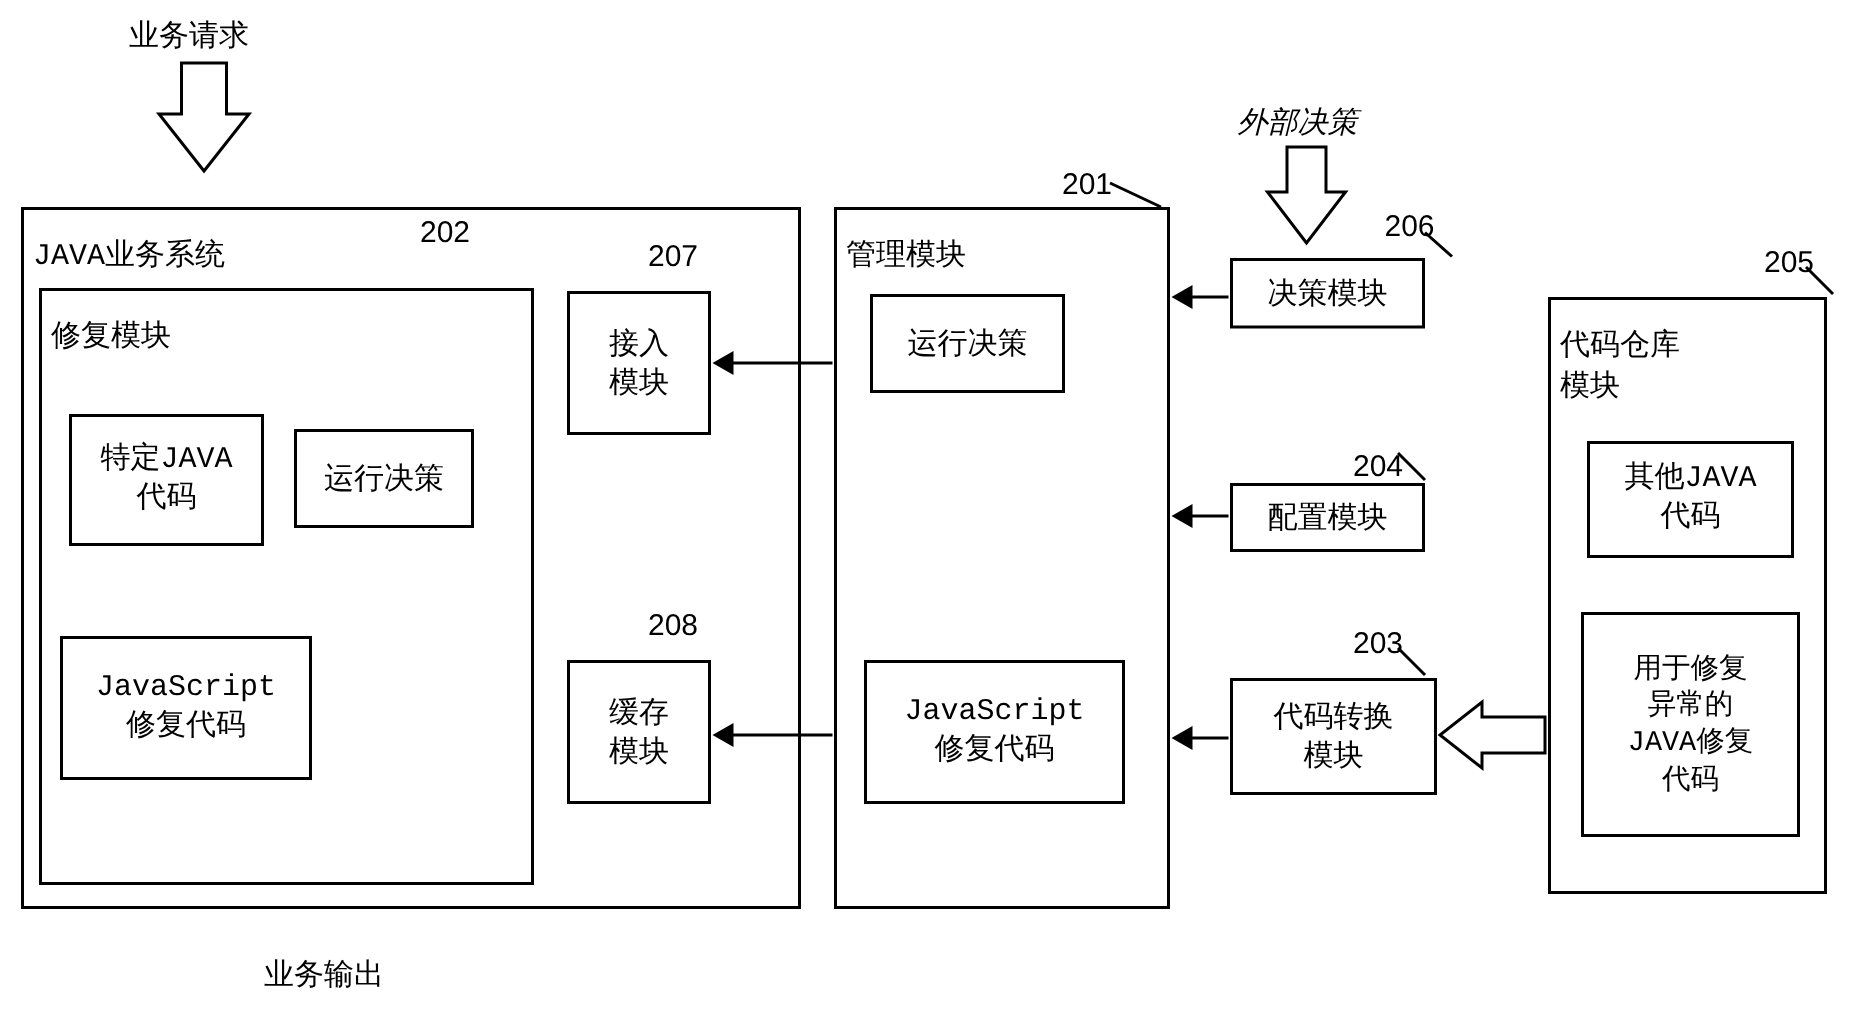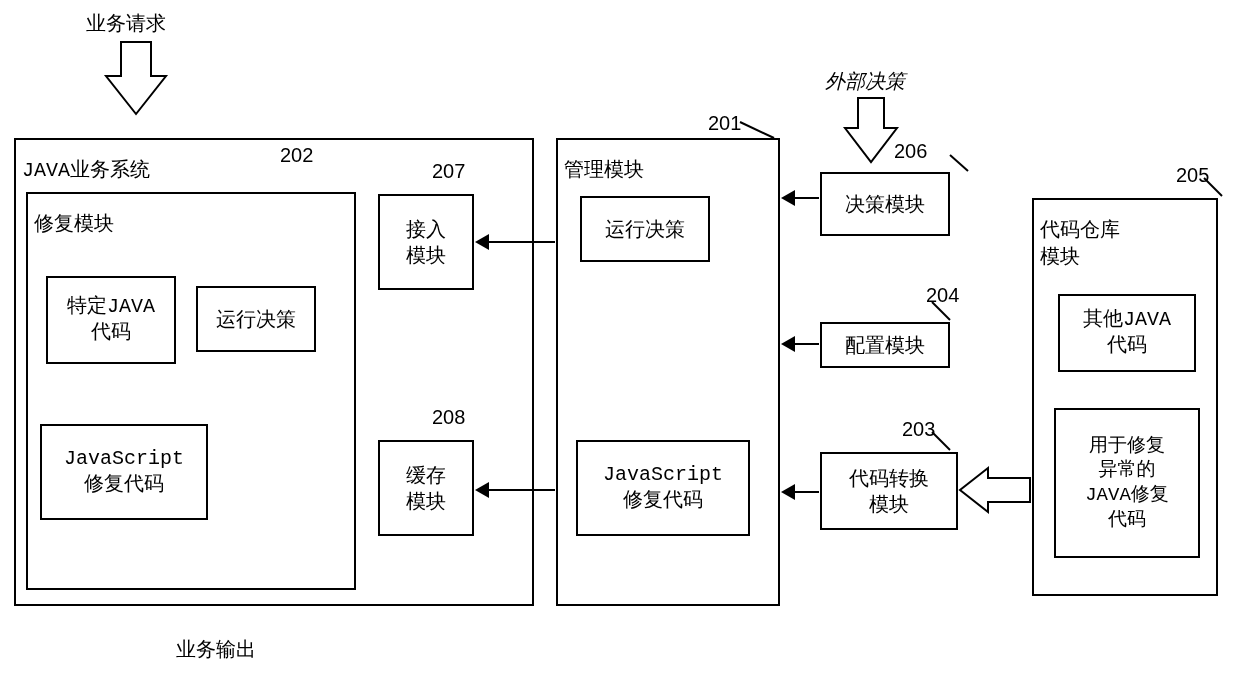--- a/index.html
+++ b/index.html
@@ -85,27 +85,27 @@
 </div>
 <svg class="arrow" style="left:740px; top:122px; width:36px; height:18px;">
   <line x1="0" y1="0" x2="34" y2="16" stroke="#000" stroke-width="2"></line>
 </svg>
 
 <div class="box center-text" style="left:580px; top:196px; width:130px; height:66px;">运行决策</div>
 
 <div class="box center-text monoish" style="left:576px; top:440px; width:174px; height:96px; white-space: pre-line;">JavaScript
 修复代码</div>
 
-<div class="num" style="left:894px; top:140px;">206</div>
-<div class="box center-text" style="left:820px; top:172px; width:130px; height:64px;">决策模块</div>
+<div class="num" style="left:923px; top:140px;">206</div>
+<div class="box center-text" style="left:820px; top:172px; width:130px; height:47px;">决策模块</div>
 <svg class="arrow" style="left:950px; top:155px; width:20px; height:18px;">
   <line x1="0" y1="0" x2="18" y2="16" stroke="#000" stroke-width="2"></line>
 </svg>
 
-<div class="num" style="left:902px; top:284px;margin-left:24px;">204</div>
+<div class="num" style="left:902px; top:300px;">204</div>
 <div class="box center-text" style="left:820px; top:322px; width:130px; height:46px;">配置模块</div>
 <svg class="arrow" style="left:932px; top:302px; width:20px; height:20px;">
   <line x1="0" y1="0" x2="18" y2="18" stroke="#000" stroke-width="2"></line>
 </svg>
 
 <div class="num" style="left:902px; top:418px;">203</div>
 <div class="box center-text" style="left:820px; top:452px; width:138px; height:78px; white-space: pre-line;">代码转换
 模块</div>
 <svg class="arrow" style="left:932px; top:432px; width:20px; height:20px;">
   <line x1="0" y1="0" x2="18" y2="18" stroke="#000" stroke-width="2"></line>

